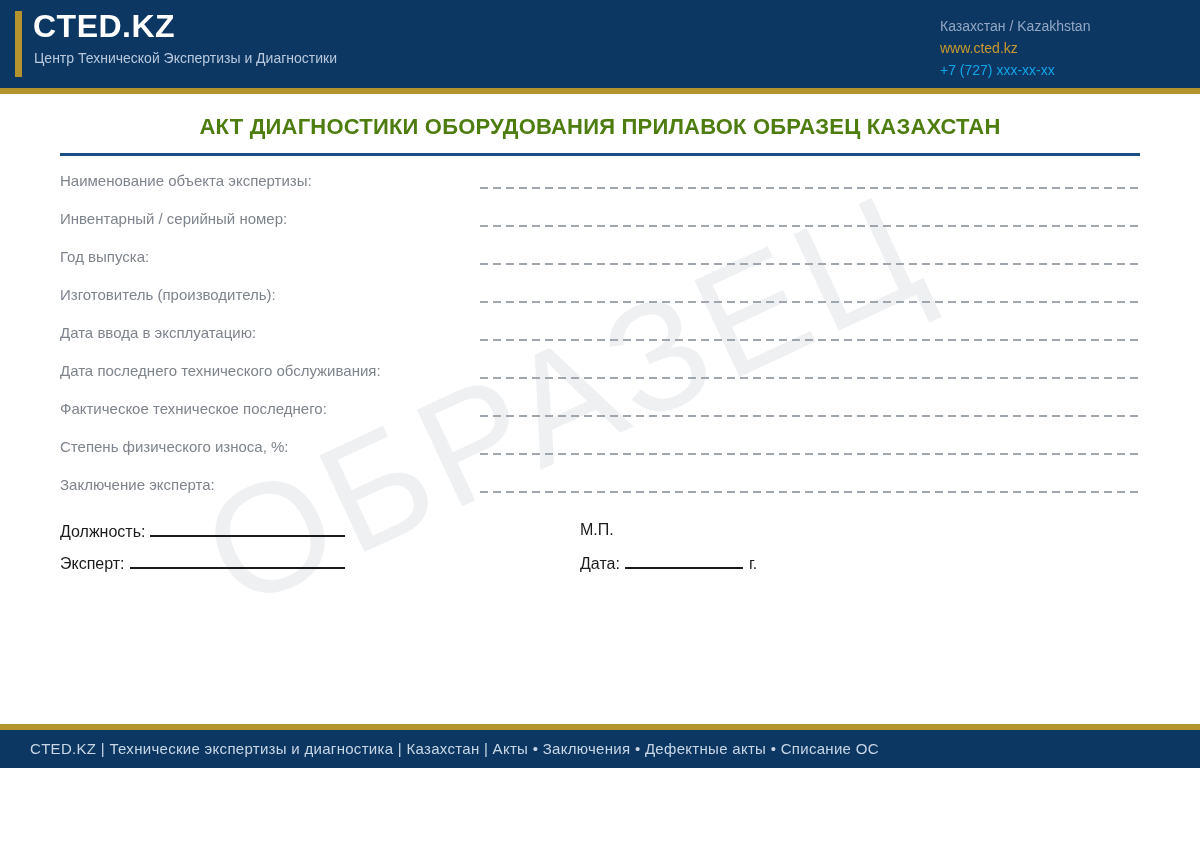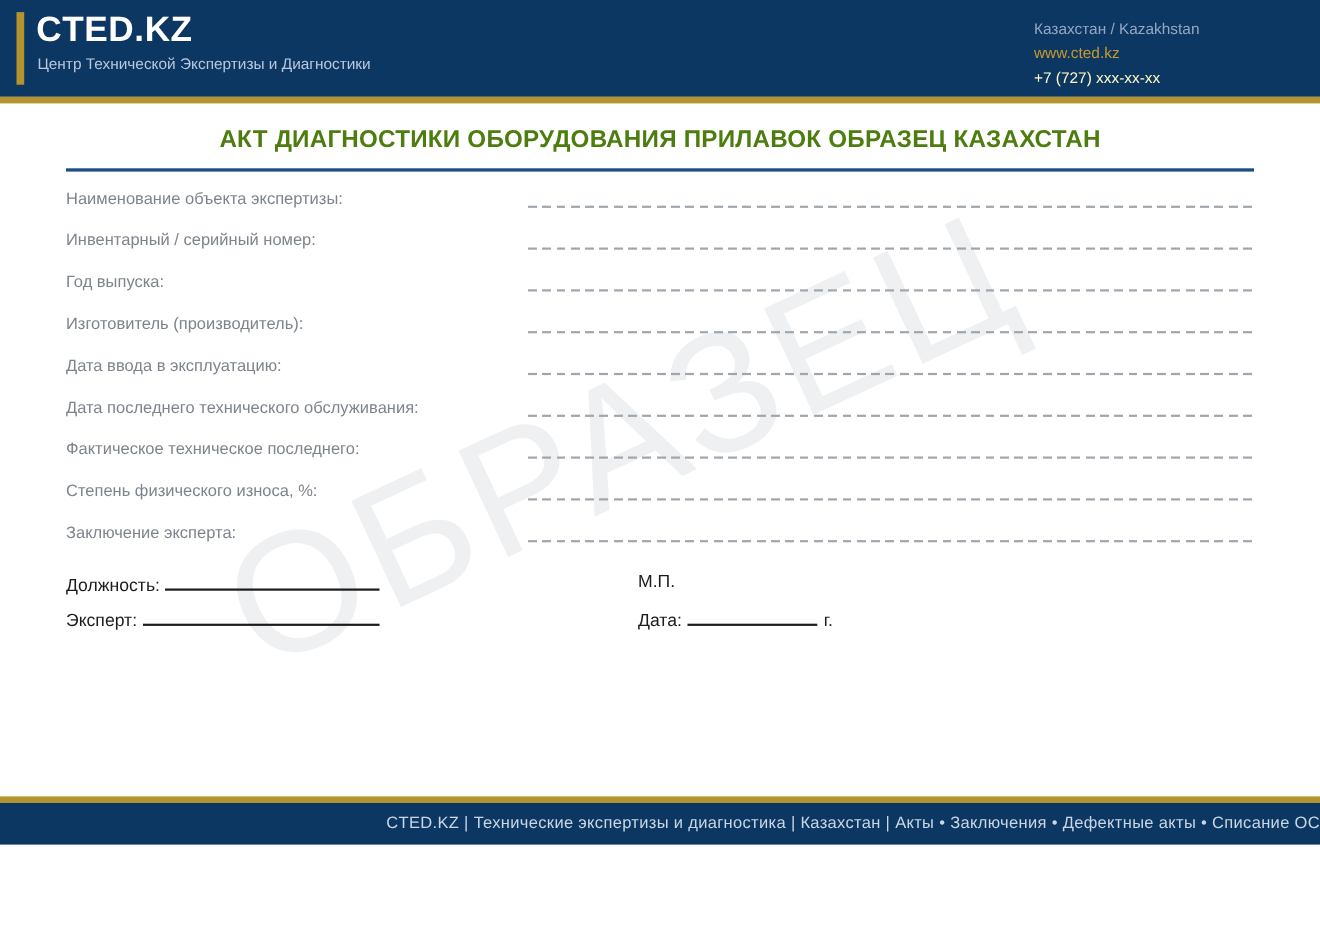--- a/index.html
+++ b/index.html
@@ -32,21 +32,21 @@
   .tagline {
     position: absolute; left: 34px; top: 50px;
     color: #b9c8dd; font-size: 14px;
   }
   .header-contact {
     position: absolute; left: 940px; top: 15px;
     font-size: 14px; line-height: 22px;
   }
   .contact-country { color: #93a7c4; }
   .contact-site { color: #c9992b; text-decoration: none; display: block; }
-  .contact-phone { color: #fef9c3; }
+  .contact-phone { color: #0ea5e9; }
   .gold-divider {
     position: absolute; top: 88px; left: 0; right: 0;
     height: 6px; background: #b3942f;
   }
 
   
   .doc-area {
     position: absolute; top: 94px; left: 60px; width: 1080px;
     z-index: 1;
   }
@@ -98,21 +98,21 @@
     font-size: 155px; font-weight: 400;
     letter-spacing: 6px;
     color: rgba(130, 136, 152, 0.13);
     white-space: nowrap;
     z-index: 0;
     pointer-events: none;
     user-select: none;
   }
 
   
-  .footer { position: absolute; left: 0; right: 0; bottom: 0; text-align: right; }
+  .footer { position: absolute; left: 0; right: 0; bottom: 0; }
   .footer-gold { height: 6px; background: #b3942f; }
   .footer-bar {
     height: 38px; background: #0d3763;
     color: #c9d6e5; font-size: 15px; line-height: 38px;
     padding-left: 30px;
     letter-spacing: 0.3px;
   }
 </style>
 </head>
 <body>

